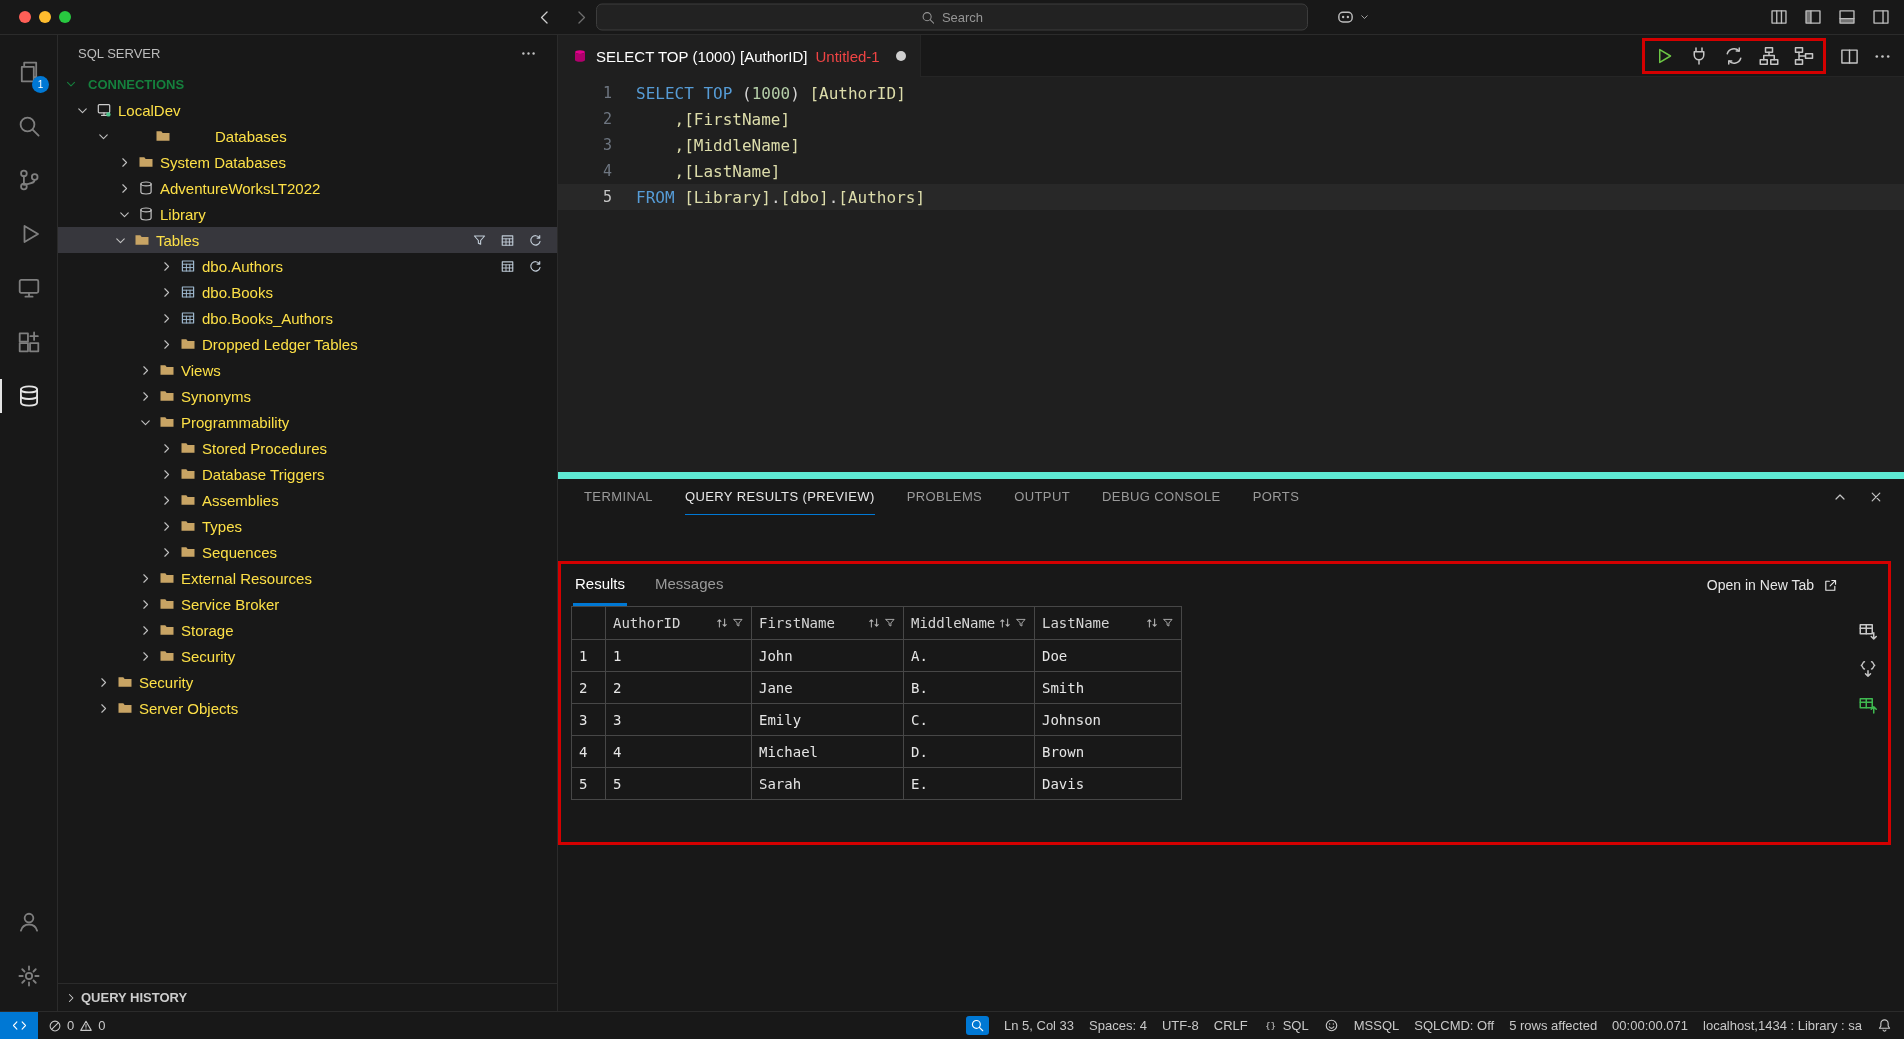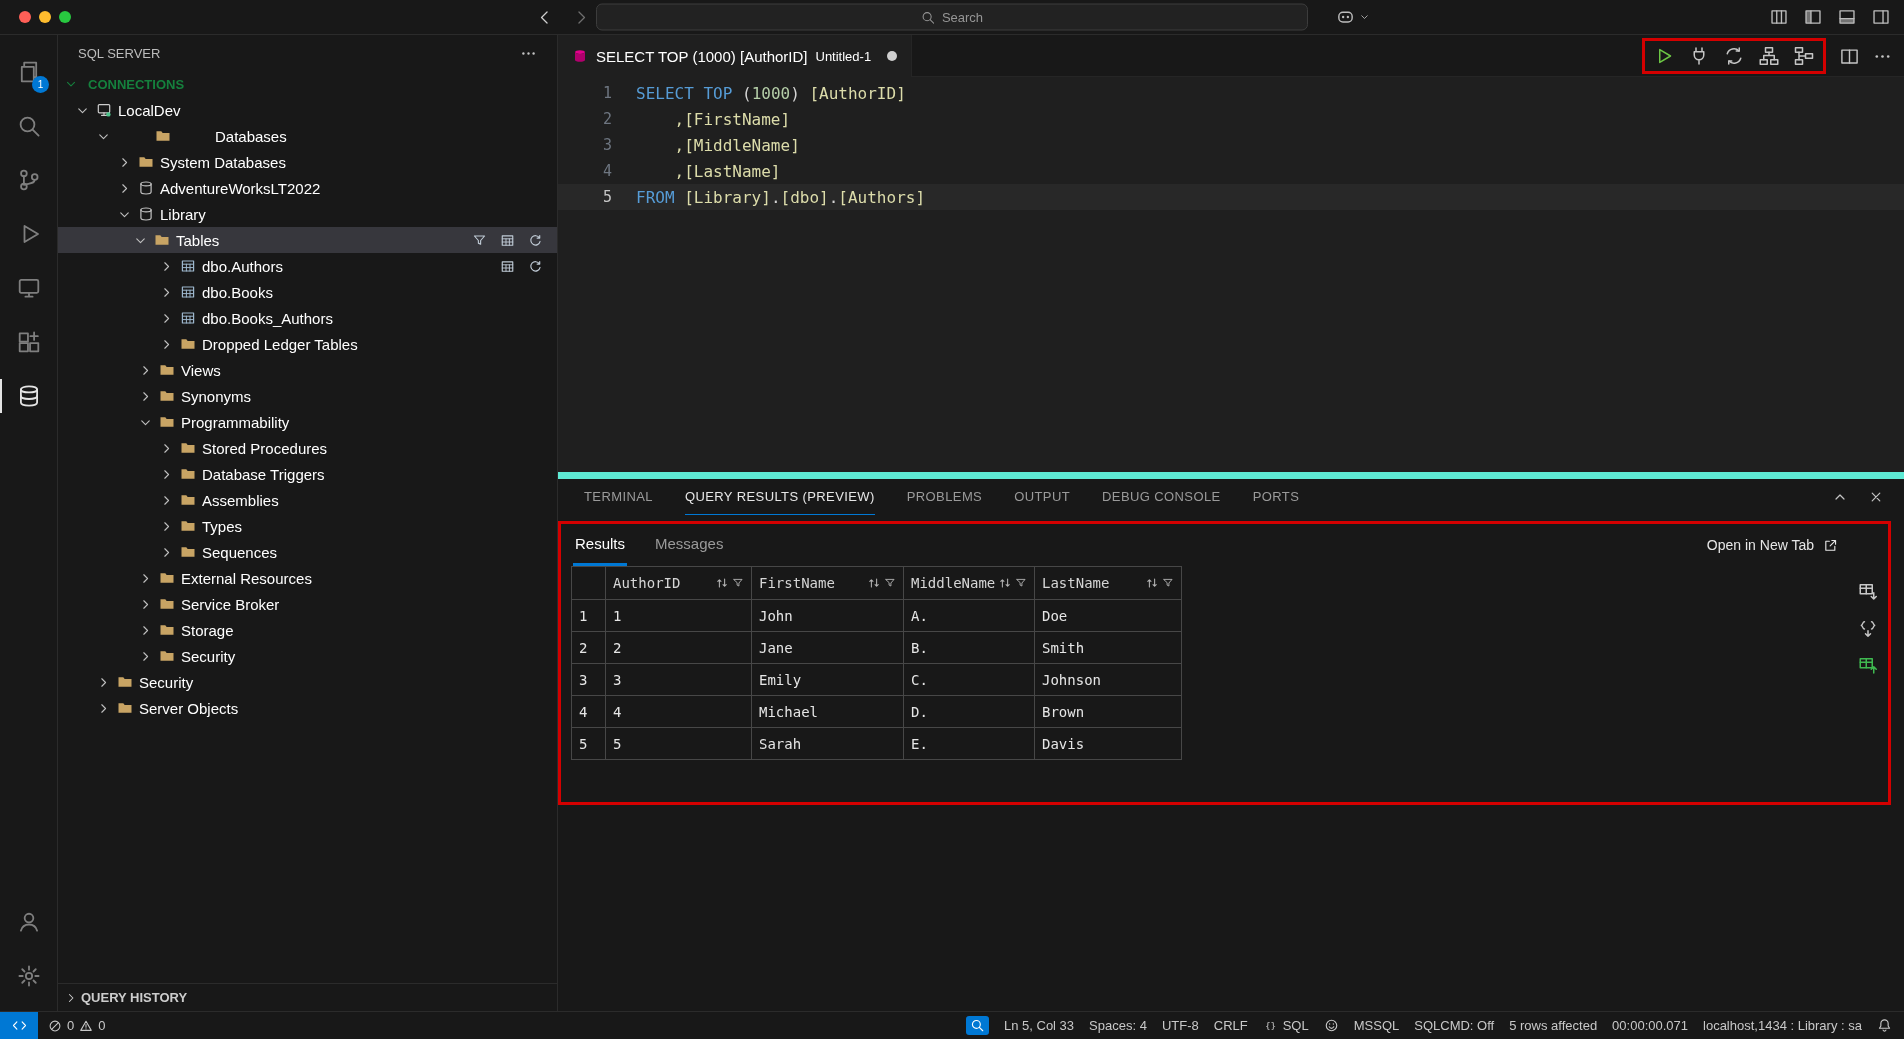--- a/index.html
+++ b/index.html
@@ -24,34 +24,34 @@
 .act-item.active{color:#e4e4e4}
 .act-item.active::before{content:"";position:absolute;left:0;top:10px;bottom:10px;width:2px;background:#e4e4e4}
 .badge{position:absolute;right:8px;bottom:6px;min-width:17px;height:17px;border-radius:9px;background:#0078d4;color:#fff;font-size:10px;display:flex;align-items:center;justify-content:center;padding:0 3px}
 .act-bottom{margin-top:auto;padding-bottom:8px}
 
 .sidebar{flex:0 0 500px;background:#181818;border-right:1px solid #2b2b2b;display:flex;flex-direction:column;min-height:0}
 .sb-header{flex:0 0 36px;display:flex;align-items:center;justify-content:space-between;padding:0 20px;color:#bcbcbc;font-size:13px}
 .sb-header .i{cursor:pointer;color:#c5c5c5}
 .section-header{flex:0 0 26px;display:flex;align-items:center;gap:10px;font-weight:700;font-size:13px;color:#15803d;padding-left:6px;cursor:pointer}
 .tree{flex:1;overflow:hidden}
-.trow{height:26px;display:flex;align-items:center;font-size:15px;color:#ffffff;position:relative;cursor:pointer;white-space:nowrap}
+.trow{height:26px;display:flex;align-items:center;font-size:15px;color:#fde047;position:relative;cursor:pointer;white-space:nowrap}
 .trow.sel{background:#37373d}
 .twist{width:21px;flex:0 0 21px;color:#c0c0c0}
 .ticon{width:22px;flex:0 0 22px;margin-right:3px}
 .c-database{color:#c2c2c2}.c-server{color:#cccccc}.c-table-grid{color:#9db7cd}
 .tactions{position:absolute;right:14px;display:flex;gap:13px;color:#c0cbd6}
 .tactions .i{cursor:pointer}
 .qh{flex:0 0 28px;margin-top:auto;border-top:1px solid #2b2b2b;display:flex;align-items:center;gap:3px;font-weight:700;font-size:13px;color:#ccc;padding-left:6px;cursor:pointer}
 
 .editorcol{flex:1;display:flex;flex-direction:column;min-width:0;position:relative}
 .tabbar{flex:0 0 42px;background:#181818;display:flex;position:relative}
 .tab{display:flex;align-items:center;gap:8px;padding:0 14px;background:#1f1f1f;border-right:1px solid #252525;cursor:pointer}
 .tab-title{font-size:15px;color:#fff}
-.tab-desc{font-size:13px;color:#ffffff}
+.tab-desc{font-size:15px;color:#ef4444}
 .tab-dot{width:10px;height:10px;border-radius:50%;background:#cfcfcf;margin-left:8px;cursor:pointer}
 .tab-filler{flex:1;border-bottom:1px solid #252525}
 .editor-toolbar{position:absolute;right:12px;top:0;height:42px;display:flex;align-items:center;gap:14px;color:#c5c5c5}
 .red-group{display:flex;align-items:center;gap:15px;padding:5px 9px;border:3px solid #d40000}
 .etb{cursor:pointer;display:inline-flex}
 
 .editor{flex:0 0 395px;background:#1f1f1f;font-family:"DejaVu Sans Mono",monospace;font-size:16px;padding-top:3px;overflow:hidden}
 .codeline{height:26px;display:flex;align-items:center;white-space:pre}
 .codeline.cur{background:rgba(255,255,255,.045)}
 .ln{flex:0 0 54px;text-align:right;color:#6e7681;font-size:15px}
@@ -334,21 +334,21 @@
               </svg>
             </span>
             <span class="i ticon c-database">
               <svg width="16" height="16" viewBox="0 0 16 16" fill="none" stroke="currentColor" stroke-width="1.2" stroke-linecap="round" stroke-linejoin="round">
                 <ellipse cx="8" cy="3.9" rx="5.1" ry="1.9"></ellipse>
                 <path d="M2.9 3.9v8.2c0 1.05 2.28 1.9 5.1 1.9s5.1-.85 5.1-1.9V3.9"></path>
               </svg>
             </span>
             <span class="tlabel">Library</span>
           </div>
-          <div class="trow sel" style="padding-left: 72px;">
+          <div class="trow sel" style="padding-left: 52px;">
             <span class="i twist">
               <svg width="15" height="15" viewBox="0 0 16 16" fill="none" stroke="currentColor" stroke-width="1.2" stroke-linecap="round" stroke-linejoin="round">
                 <path d="M4 6.2l4 4 4-4"></path>
               </svg>
             </span>
             <span class="i ticon c-folder">
               <svg width="16" height="16" viewBox="0 0 16 16" fill="none" stroke="currentColor" stroke-width="1.2" stroke-linecap="round" stroke-linejoin="round">
                 <path d="M1.5 3.2h4.8l1.4 1.7h6.8v7.9H1.5z" fill="#c8a464" stroke="none"></path>
               </svg>
             </span>
@@ -749,21 +749,21 @@
               <svg width="16" height="16" viewBox="0 0 16 16" fill="none" stroke="currentColor" stroke-width="1.2" stroke-linecap="round" stroke-linejoin="round">
                 <path d="M4 10l4-4 4 4"></path>
               </svg>
             </span>
           <span class="i">
               <svg width="16" height="16" viewBox="0 0 16 16" fill="none" stroke="currentColor" stroke-width="1.2" stroke-linecap="round" stroke-linejoin="round">
                 <path d="M4.2 4.2l7.6 7.6M11.8 4.2l-7.6 7.6"></path>
               </svg>
             </span>
         </div>
-        <div class="results-wrap" style="border-color: rgb(212, 0, 0);">
+        <div class="results-wrap" style="border-color: rgb(212, 0, 0); margin-top: 40px;">
           <div class="res-header">
             <div class="res-tabs">
                 <div class="rtab active">
                   <span>Results</span>
                 </div>
                 <div class="rtab">
                   <span>Messages</span>
                 </div>
               </div>
             <div class="open-new">

